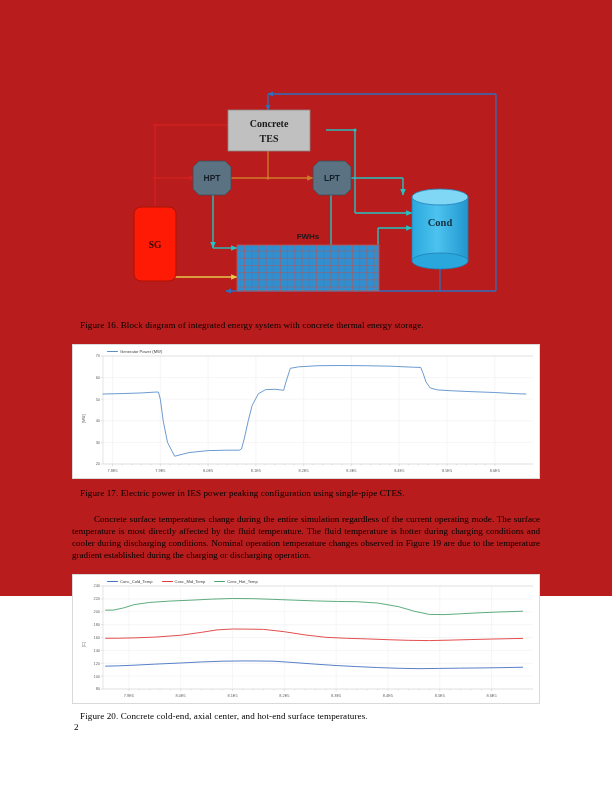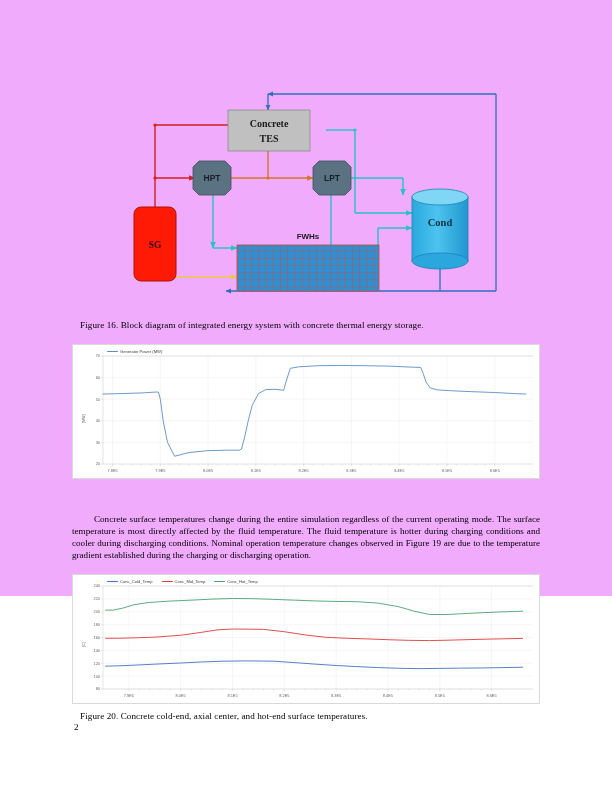--- a/index.html
+++ b/index.html
@@ -13,21 +13,21 @@
     position: relative;
     font-family: "Liberation Serif", serif;
     color: #000;
     overflow: hidden;
   }
   .page {
     position: absolute;
     left: 0; top: 0;
     width: 612px;
     height: 596px;
-    background: #f0abfc;
+    background: #b91c1c;
   }
 
   
   .diagram {
     position: absolute;
     left: 100px;
     top: 85px;
     width: 410px;
     height: 225px;
   }
@@ -323,20 +323,21 @@
         <line x1="421.77777777777777" y1="11" x2="421.77777777777777" y2="119" class="grid-line"></line>
         <line x1="421.77777777777777" y1="119" x2="421.77777777777777" y2="121.2" class="tick-mark"></line>
         <text x="421.77777777777777" y="126.5" text-anchor="middle" class="tick-text">8.6E5</text>
         <line x1="30" y1="11" x2="460" y2="11" class="axis-line"></line>
         <line x1="30" y1="119" x2="460" y2="119" class="axis-line"></line>
         <line x1="30" y1="11" x2="30" y2="119" class="axis-line"></line>
         <path d="M30.00,49.02 L49.11,48.58 L68.22,47.94 L82.56,47.07 L85.42,47.07 L87.33,54.20 L90.20,75.80 L94.50,97.40 L101.67,111.22 L116.00,107.55 L135.11,105.61 L154.22,105.18 L166.17,105.18 L168.56,103.88 L171.42,93.08 L175.24,75.80 L179.07,60.68 L185.28,48.80 L192.44,44.70 L202.00,44.26 L209.17,45.13 L210.60,45.34 L212.99,36.92 L217.29,23.31 L225.89,21.80 L245.00,20.72 L268.89,20.50 L292.78,20.72 L316.67,21.15 L340.56,22.23 L347.72,22.45 L350.11,28.28 L352.98,36.92 L357.28,42.97 L364.44,44.91 L378.78,45.78 L397.89,46.64 L421.78,47.50 L440.89,48.58 L452.83,49.02" fill="none" stroke="#5b8ec9" stroke-width="0.9" stroke-linejoin="round" stroke-linecap="round"></path>
       </svg>
   </div>
 
+  <div class="caption" id="caption17">Figure 17. Electric power in IES power peaking configuration using single-pipe CTES.</div>
 
   <div class="bodytext">Concrete surface temperatures change during the entire simulation regardless of the current operating mode. The surface temperature is most directly affected by the fluid temperature. The fluid temperature is hotter during charging conditions and cooler during discharging conditions. Nominal operation temperature changes observed in Figure 19 are due to the temperature gradient established during the charging or discharging operation.</div>
 
   <div class="chartbox" id="chart18">
     <div class="legend-row" id="legend18">
       <div class="legend-item">
         <span class="legend-swatch" style="background:#4472c4"></span>
         <span class="legend-label">Conc_Cold_Temp</span>
       </div>
       <div class="legend-item">

